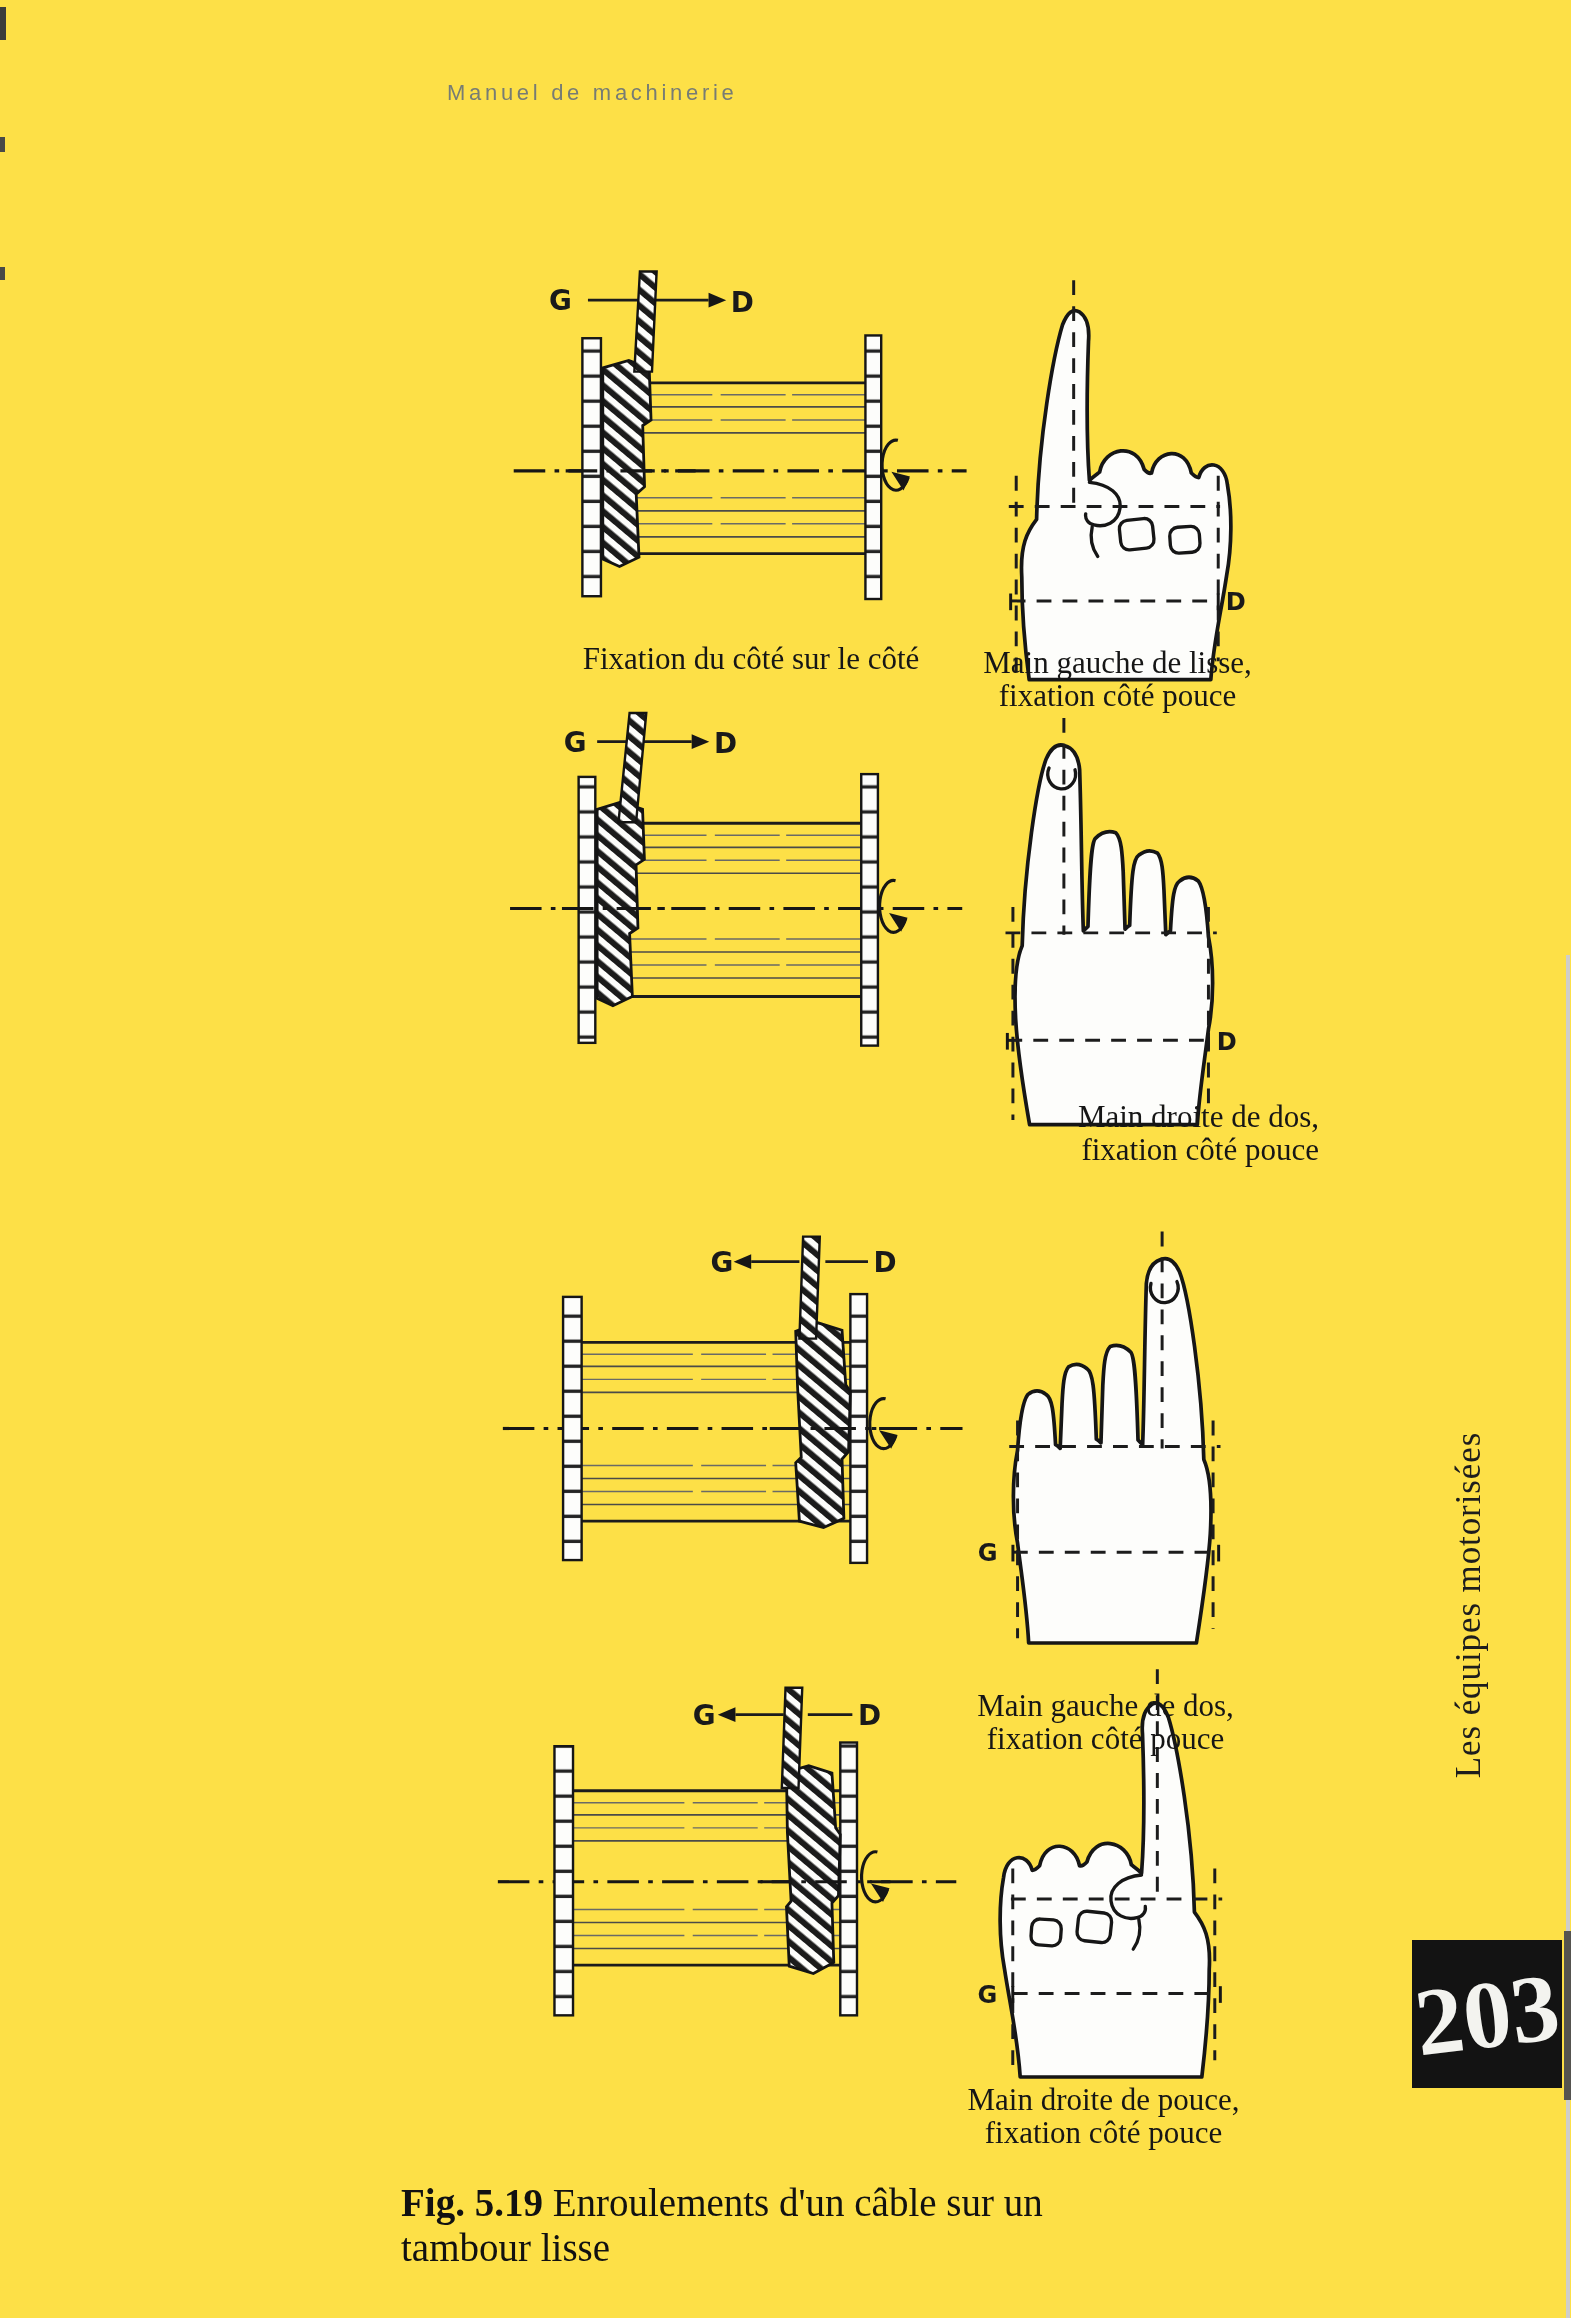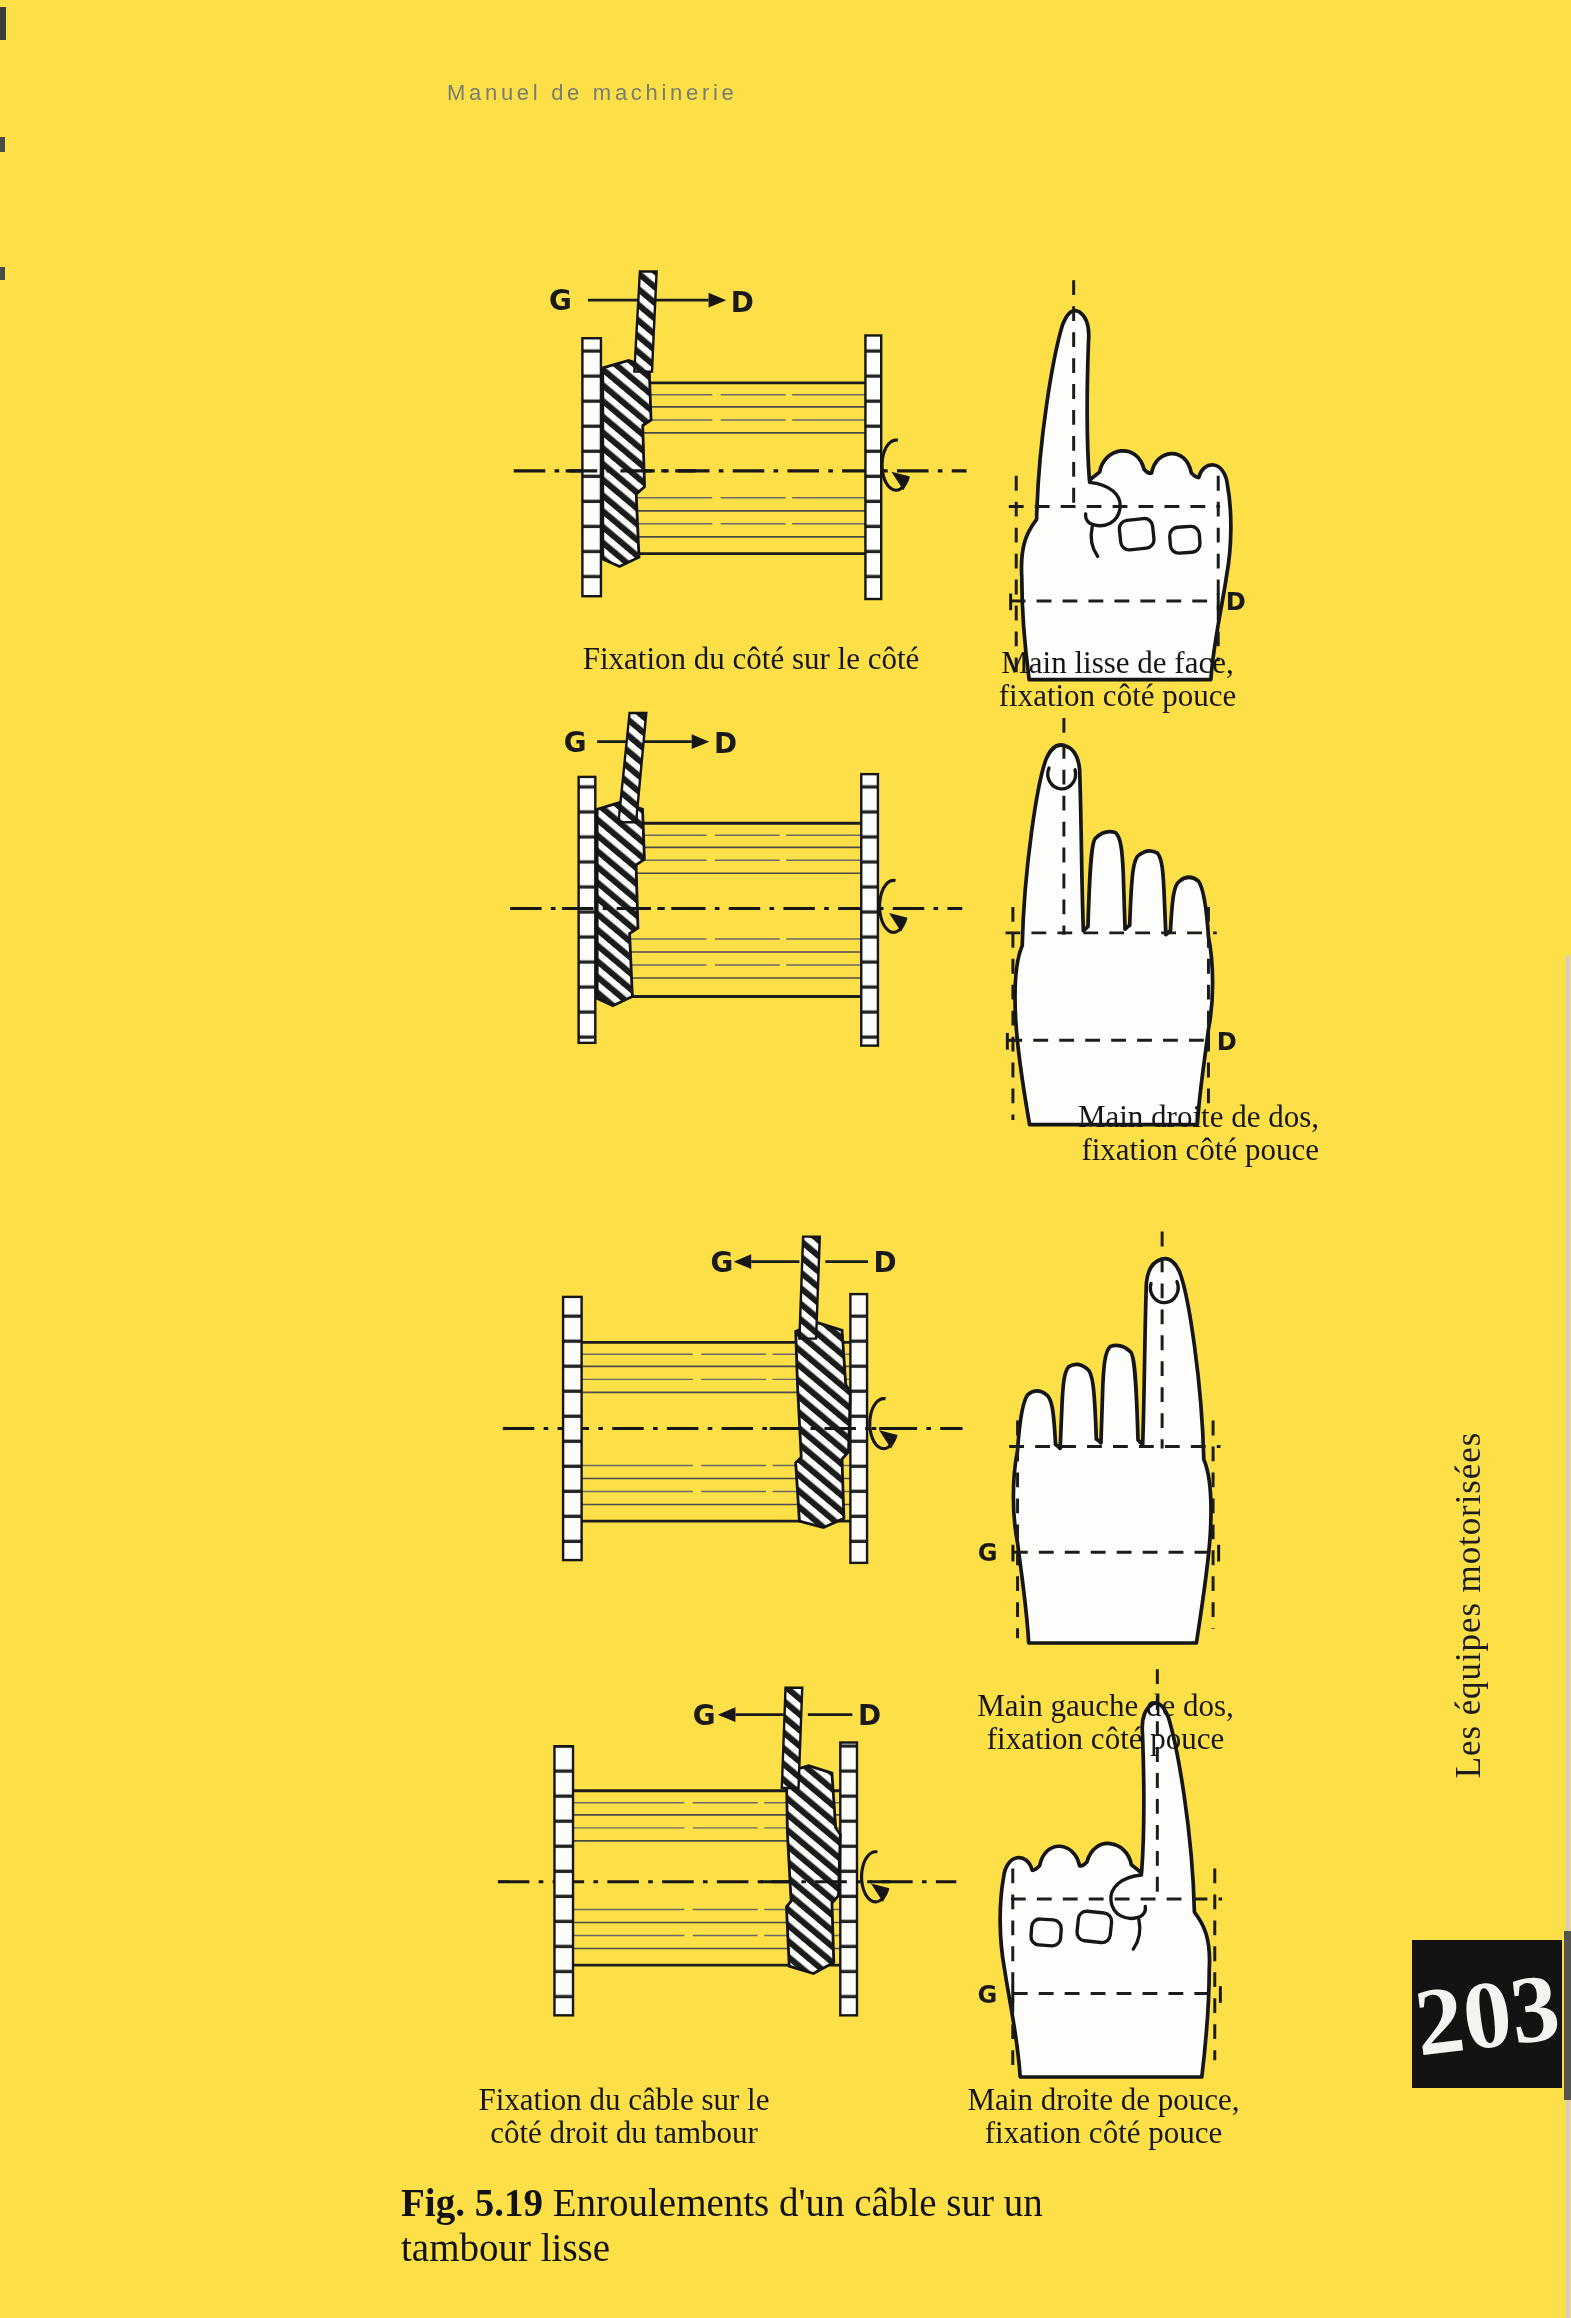--- a/index.html
+++ b/index.html
@@ -295,35 +295,31 @@
       <line class="tick" x1="44" y1="352" x2="44" y2="370"></line>
       <line class="tick" x1="268" y1="352" x2="268" y2="370"></line>
     </g>
     <text class="gd-sm" x="6" y="370">G</text>
   </svg>
 
   <div class="abs cap" style="left:510px;top:642px;width:482px;">
     <div>Fixation du côté sur le côté</div>
   </div>
   <div class="abs cap" style="left:932px;top:646px;width:371px;">
-    <div>Main lisse de face,</div>
+    <div>Main gauche de lisse,</div>
     <div>fixation côté pouce</div>
   </div>
   <div class="abs cap" style="left:948px;top:1100px;width:371px;text-align:right;">
     <div>Main droite de dos,</div>
     <div>fixation côté pouce</div>
   </div>
   <div class="abs cap" style="left:920px;top:1689px;width:371px;">
     <div>Main gauche de dos,</div>
     <div>fixation côté pouce</div>
   </div>
-  <div class="abs cap" style="left:383px;top:2083px;width:482px;">
-    <div>Fixation du câble sur le</div>
-    <div>côté droit du tambour</div>
-  </div>
   <div class="abs cap" style="left:918px;top:2083px;width:371px;">
     <div>Main droite de pouce,</div>
     <div>fixation côté pouce</div>
   </div>
 
   <div class="abs figcap" style="left:401px;top:2180px;width:761px;">
     <span class="fignum">Fig. 5.19</span><span> Enroulements d'un câble sur un tambour lisse</span>
   </div>
 
   <div class="abs sidebar-title" style="left:1469px;top:1605px;">Les équipes motorisées</div>

